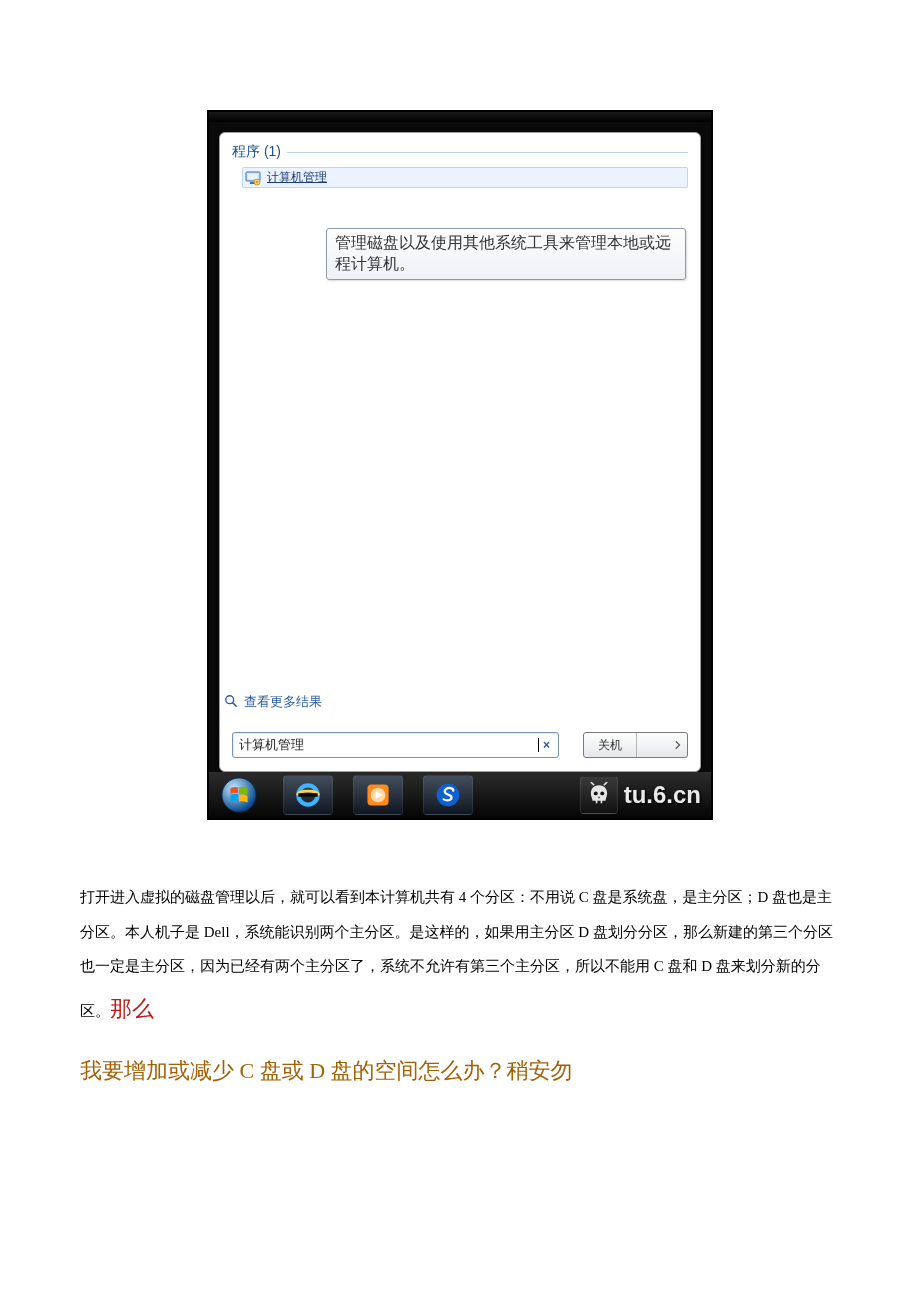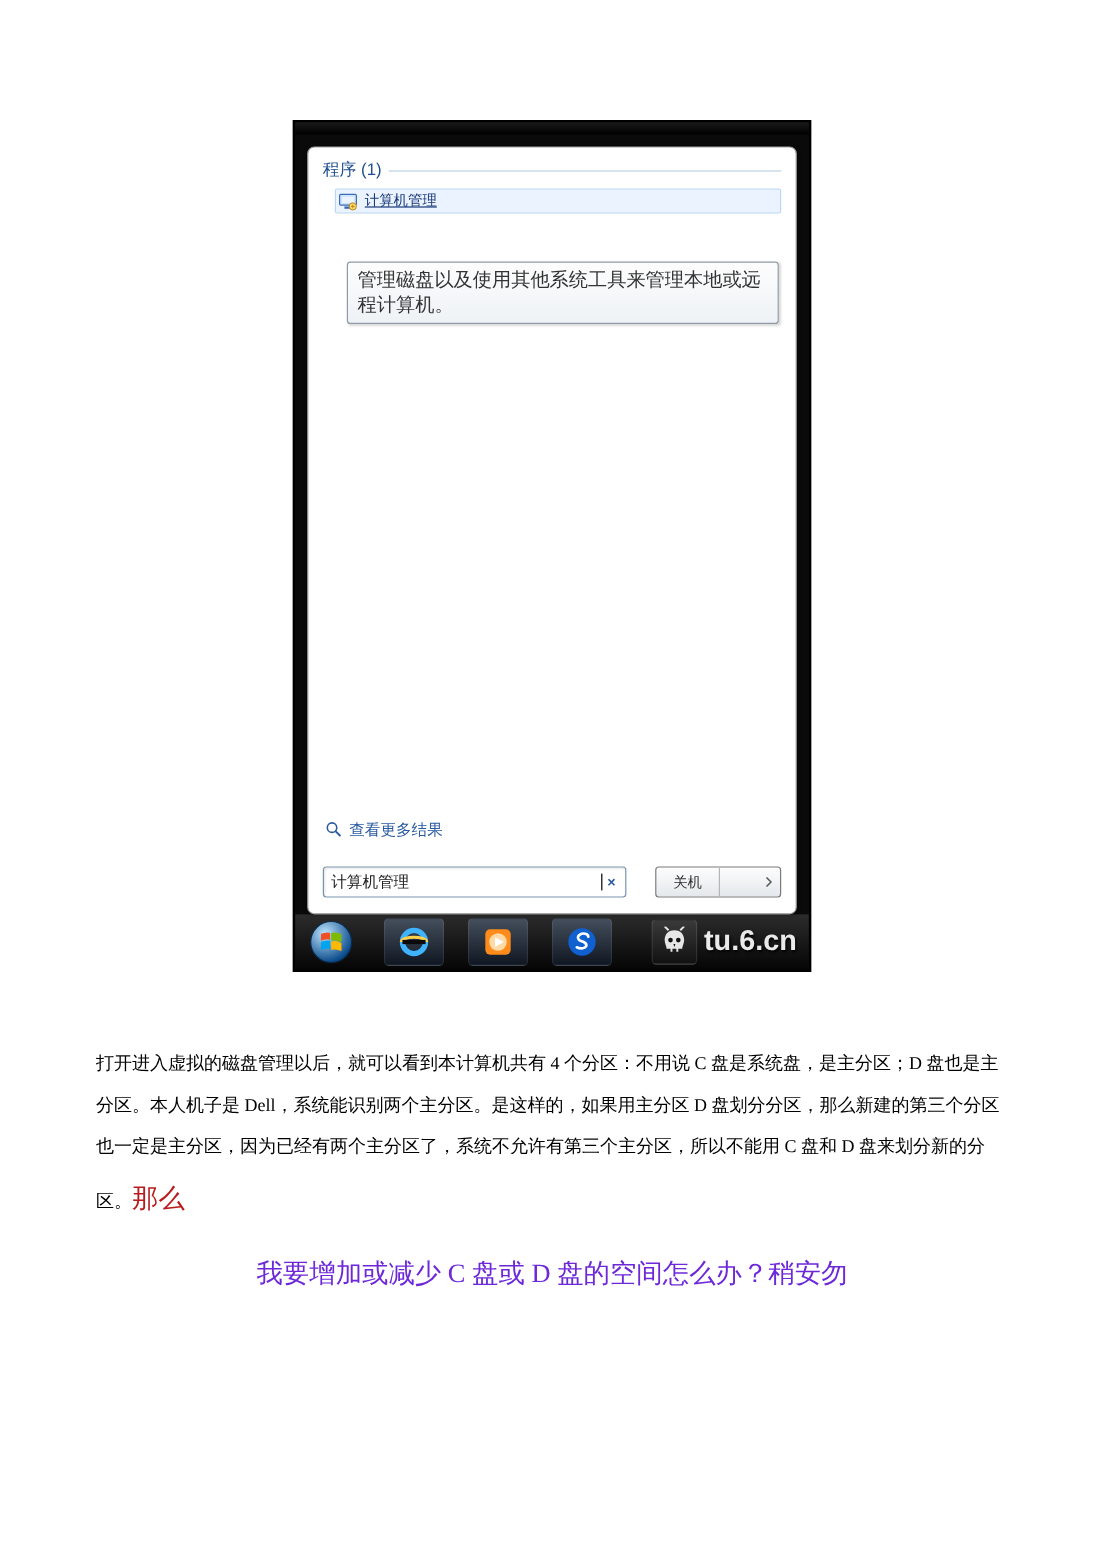--- a/index.html
+++ b/index.html
@@ -9,22 +9,22 @@
     font-family: "SimSun", "宋体", serif;
     background: #fff;
     color: #000;
   }
   .page {
     width: 920px;
     padding-top: 100px;
   }
   
   .shot-wrap {
-    width: 432px;
-    margin: 0 auto;
+    width: 506px;
+    margin: 10px auto;
     background: #0a0a0a;
     border: 2px solid #000;
     position: relative;
     box-sizing: border-box;
   }
   .topstrip {
     height: 10px;
     background: linear-gradient(#1a1a1a,#000);
   }
   .panel {
@@ -79,21 +79,21 @@
     border-radius: 3px;
     padding: 4px 8px;
     font-family: Liberation Sans, sans-serif;
     font-size: 16px;
     color: #333;
     box-shadow: 1px 1px 2px rgba(0,0,0,.15);
     box-sizing: border-box;
   }
   .more-results {
     position: absolute;
-    left: 14px;
+    left: 4px;
     bottom: 60px;
     display: flex;
     align-items: center;
     gap: 6px;
     font-family: "Microsoft YaHei","SimSun",sans-serif;
     font-size: 13px;
     color: #2a5aa0;
   }
   .bottom-row {
     position: absolute;
@@ -192,22 +192,22 @@
     color: #000;
   }
   .bodytext .indent { text-indent: 2em; }
   .bodytext .eng { font-family: Liberation Serif, serif; }
   .red-big {
     color: #b91c1c;
     font-size: 22px;
     font-family: "SimSun","宋体",serif;
   }
   .red-line2 {
-    text-align: center;
-    color: #6d28d9;
+    text-align: left;
+    color: #a16207;
     font-size: 22px;
     line-height: 2.0;
     margin-top: 4px;
   }
 </style>
 </head>
 <body>
 
 <div class="page">
 

